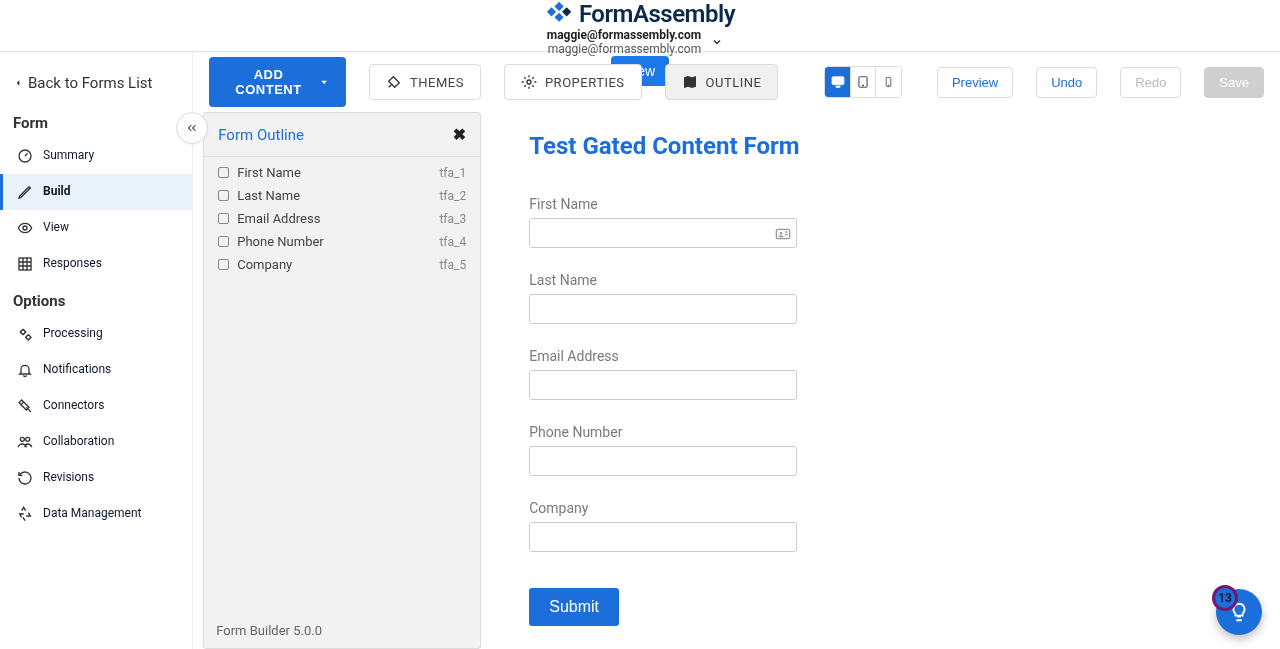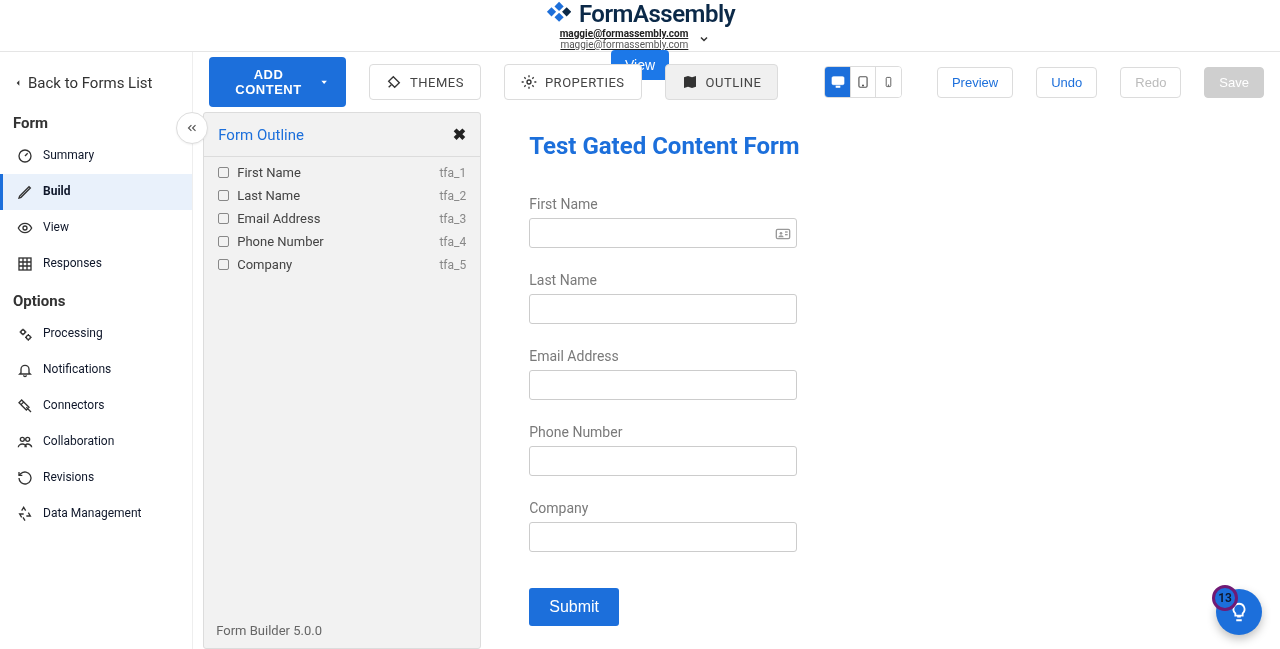--- a/index.html
+++ b/index.html
@@ -47,24 +47,23 @@
     letter-spacing: -0.5px;
   }
   .logo-mark {
     width: 26px; height: 26px;
   }
   .topbar-spacer { flex: 1; }
   .account {
     display: flex;
     align-items: center;
     gap: 10px;
-    font-size: 10px;
+    font-size: 12px;
     color: #222;
     margin-right: 10px;
-    text-decoration: underline;
   }
   .account .lines { text-align: right; }
   .account .lines div:first-child { font-weight: 700; }
   .account .lines div:last-child { color: #555; }
   .chevron-down {
     width: 12px; height: 12px;
   }
   .help-btn {
     background: var(--help-blue);
     color: #fff;

